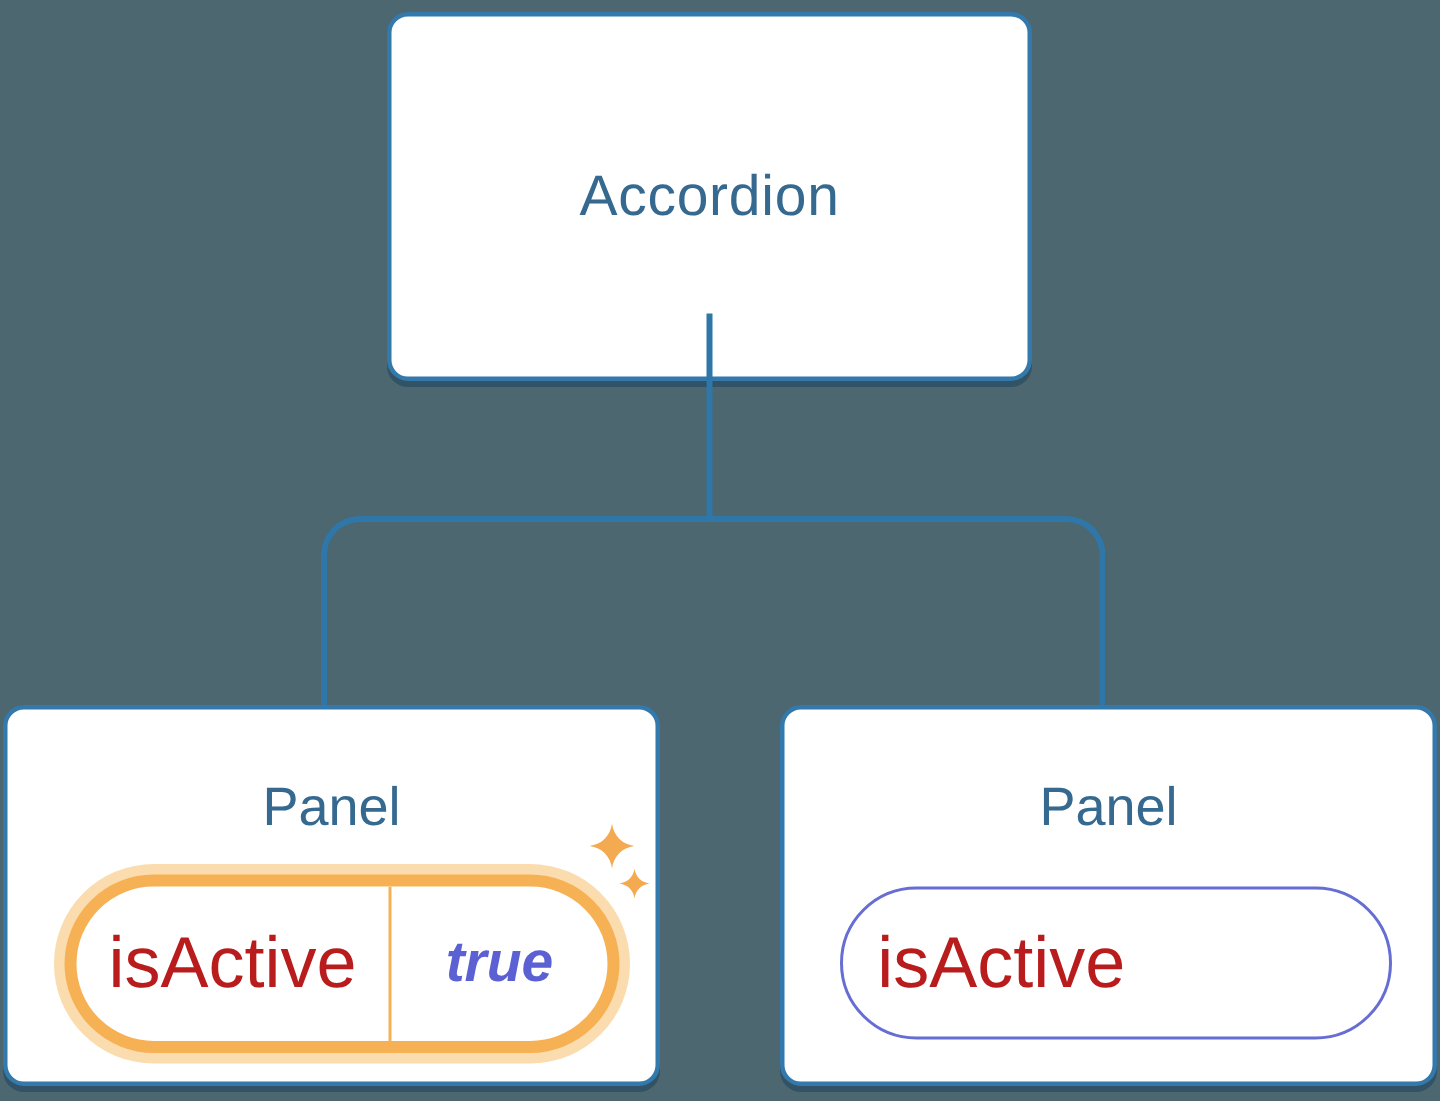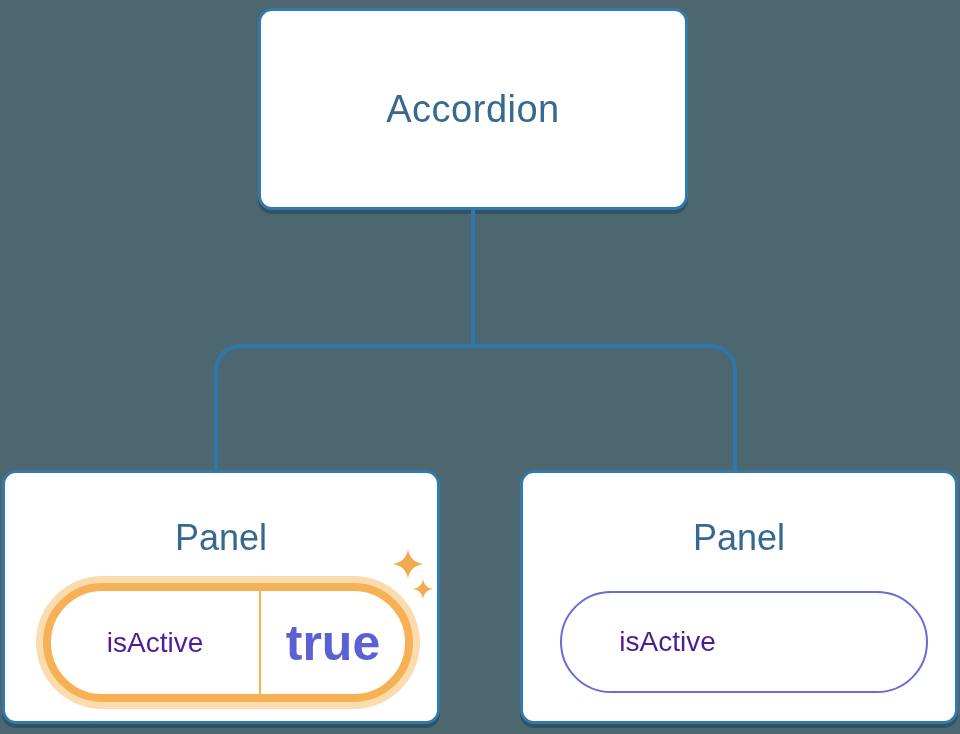--- a/index.html
+++ b/index.html
@@ -13,21 +13,21 @@
 
   
   .node {
     position: absolute;
     background: #ffffff;
     border: 3px solid #3379ab;
     border-radius: 14px;
     box-shadow: 0 4px 0 rgba(20, 58, 88, 0.45);
     box-sizing: border-box;
   }
-  .node-root { left: 258px; top: 8px; width: 430px; height: 202px;
+  .node-root { left: 258px; top: 8px; width: 430px; height: 246px;
     display: flex; align-items: center; justify-content: center; }
   .node-title {
     color: #35698f;
     font-size: 38px;
     letter-spacing: 0.5px;
   }
   .panel-title {
     position: absolute; left: 0; right: 0; top: 44px;
     text-align: center;
     color: #35698f;
@@ -95,22 +95,22 @@
   .pill-inactive .cell-name {
     flex: 0 0 211px;
     display: flex; align-items: center; justify-content: center;
   }
   .pill-inactive .cell-value {
     flex: 1;
     border-left: 2px solid #666dd3;
     display: flex; align-items: center; justify-content: center;
   }
 
-  .prop-name  { color: #4c1d95; font-size: 28px; }
-  .prop-value { color: #6b70d8; font-size: 50px; }
+  .prop-name  { color: #b91c1c; font-size: 48px; }
+  .prop-value { color: #6b70d8; font-size: 38px; font-style: italic; }
   .prop-value.bold { color: #5b61d3; font-weight: 700; }
 
   
   .sparkle { position: absolute; }
   .sparkle-large { left: 388px; top: 76px; width: 30px; height: 30px; }
   .sparkle-small { left: 408px; top: 106px; width: 20px; height: 20px; }
 </style>
 </head>
 <body>
 

